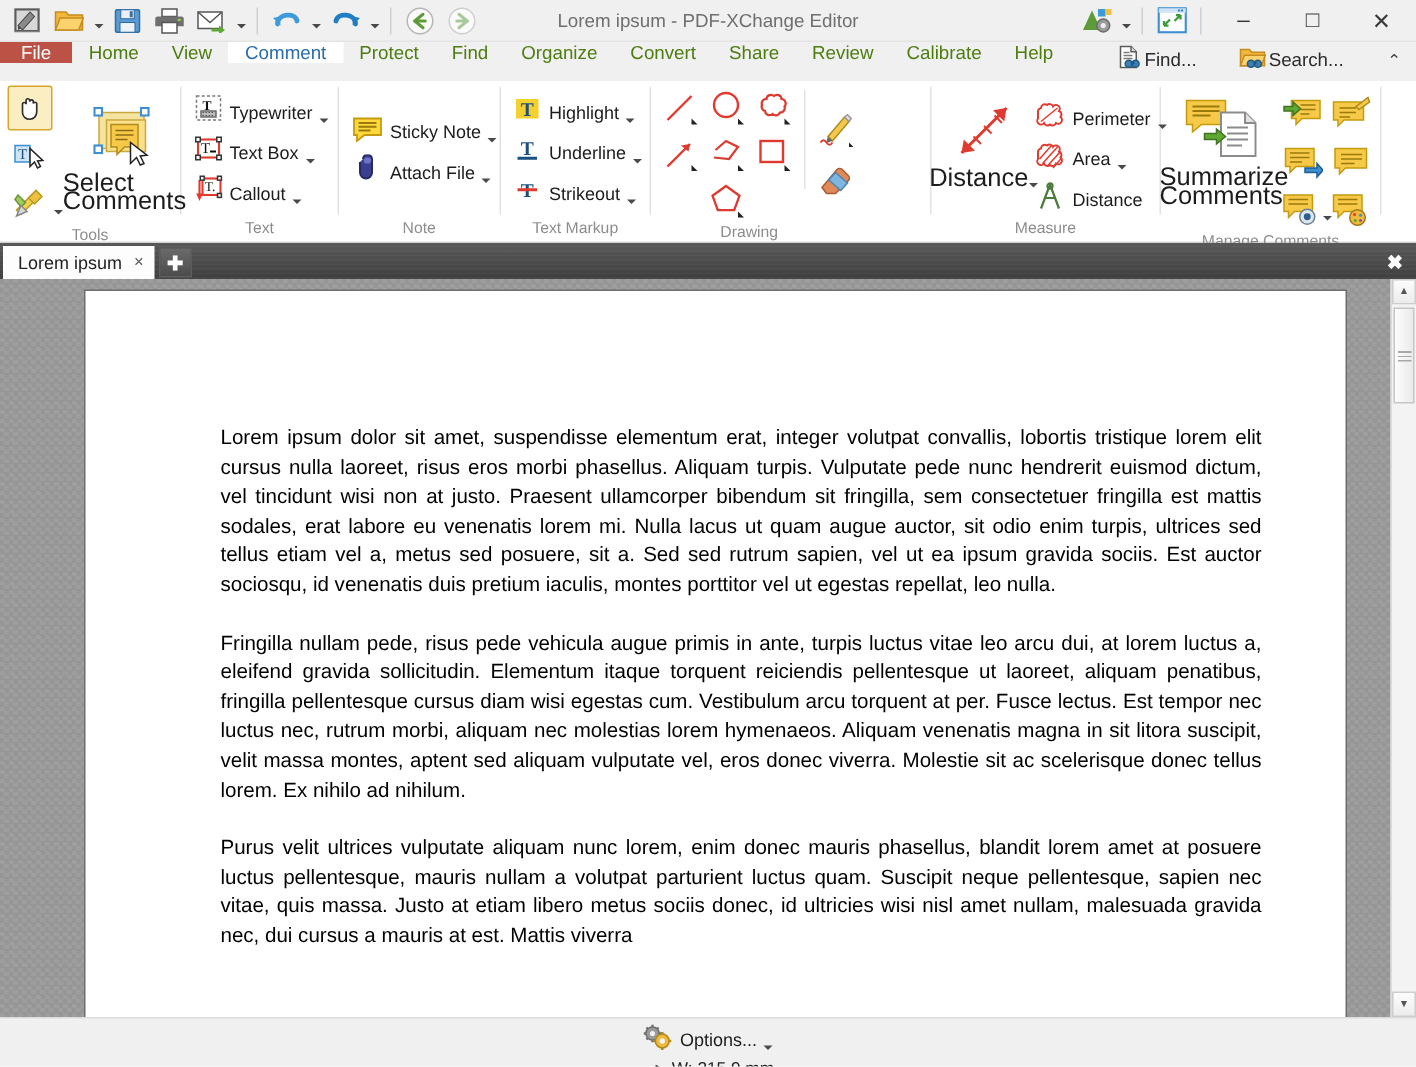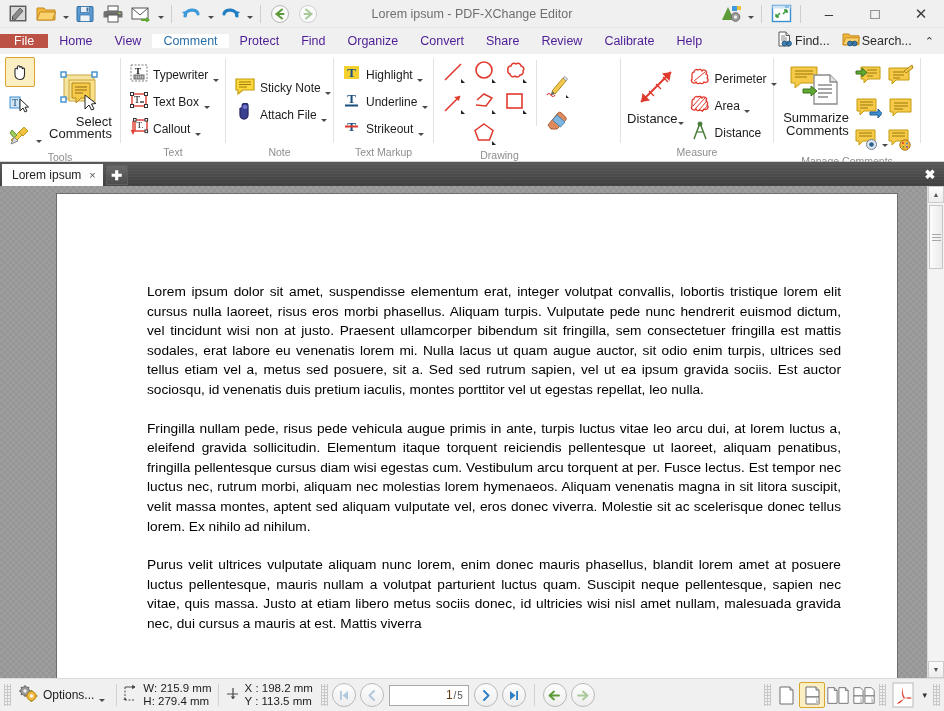--- a/index.html
+++ b/index.html
@@ -18,43 +18,43 @@
   .qarrow i{ border-left:3px solid transparent;border-right:3px solid transparent;
      border-top:3.5px solid #4a4a4a; display:block;}
   .qsep{ width:1px; height:18px; background:#cfcfcf; margin:0 5px; }
   .title-text{ position:absolute; left:0; right:0; text-align:center; font-size:12.5px;
      color:#6f6f6f; pointer-events:none; }
   .tb-right{ margin-left:auto; display:flex; align-items:center; }
   .wbtn{ width:46px; height:28px; display:flex;align-items:center;justify-content:center;
      font-size:15px;color:#3a3a3a;}
 
   
-  .tabbar{ height:26px; background:#f0f0f0; display:flex; align-items:center;
+  .tabbar{ height:26px; background:#f0f0f0; display:flex; align-items:flex-start;
       position:relative; }
-  .tab{ padding:0 11px; display:flex; align-items:center; font-size:12.5px; color:#4c1d95;
+  .tab{ padding:0 11px; display:flex; align-items:center; font-size:12.5px; color:#4d7c0f;
       cursor:default;}
   .tab.file{ background:#bc5145; color:#fff; padding:0 14px; }
   .tab.active{ background:#fff; color:#2b6ea8; }
-  .tabbar-right{ margin-left:auto; display:flex; align-items:center; padding-right:4px; gap:2px;}
+  .tabbar-right{ margin-left:auto; display:flex; align-items:center; padding-right:4px; gap:18px;}
   .trbtn{ display:flex; align-items:center; gap:2px; font-size:12.5px; color:#2b2b2b;
       padding:1px 4px; border:1px solid transparent;}
   .chev{ padding:0 6px; font-size:11px; color:#3a3a3a;}
 
   
   .ribbon{ height:108px; background:#fff; border-bottom:1px solid #d4d4d4;
       display:flex; align-items:stretch; }
   .group{ display:flex; flex-direction:column; position:relative; padding:3px 0 0 0;}
   .group-body{ flex:1; display:flex; align-items:center; padding:0 5px;}
   .group-label{ height:15px; text-align:center; font-size:10.5px; color:#8d8d8d;
       line-height:13px;}
   .gsep{ width:1px; background:#e2e2e2; margin:4px 0 18px 0; }
 
   .bigbtn{ display:flex; flex-direction:column; align-items:center; justify-content:flex-start;
       width:74px; padding-top:3px; border:1px solid transparent; border-radius:2px;}
-  .bigbtn .lbl{ font-size:13px; color:#1c1c1c; text-align:right; line-height:12.5px;
+  .bigbtn .lbl{ font-size:17px; color:#1c1c1c; text-align:left; line-height:12.5px;
       margin-top:3px;}
   .colstack{ display:flex; flex-direction:column; gap:1px;}
   .rowbtn{ display:flex; align-items:center; gap:4px; padding:1px 3px 1px 2px;
       border:1px solid transparent; border-radius:2px; height:26px;}
   .rowbtn .lbl{ font-size:12px; color:#1c1c1c; white-space:nowrap;}
   .dd{ width:7px; height:18px; display:flex; align-items:flex-end; justify-content:center;}
   .dd i{ border-left:3px solid transparent;border-right:3px solid transparent;
       border-top:3.5px solid #4a4a4a; display:block; margin-bottom:2px;}
   .grid2{ display:grid; grid-template-columns:repeat(2,30px); gap:2px;}
   .grid3{ display:grid; grid-template-columns:repeat(3,30px); grid-auto-rows:30px; gap:1px;}
@@ -101,21 +101,21 @@
       background:#f3f3f3; }
   .sb-thumb{ position:absolute; top:2px; left:1px; right:1px; height:64px;
       background:linear-gradient(90deg,#fdfdfd,#eaeaea); border:1px solid #c6c6c6;
       display:flex; align-items:center; justify-content:center;}
   .sb-grip{ width:9px; height:7px;
       background:repeating-linear-gradient(0deg,#a8a8a8 0 1px, transparent 1px 3px);}
   .sb-arrow.bot{ position:absolute; bottom:0; left:0; right:0;}
 
   
   .statusbar{ position:absolute; left:0; right:0; bottom:0; height:33px; background:#f0f0f0;
-      border-top:1px solid #dcdcdc; display:flex; align-items:center; gap:0; padding:0 2px;}
+      border-top:1px solid #dcdcdc; display:flex; align-items:center; gap:0; padding:0 2px;flex-direction:column;}
   .grip{ width:7px; height:22px;
       background:repeating-linear-gradient(0deg,#c4c4c4 0 1px, transparent 1px 3px),
                  repeating-linear-gradient(90deg,#c4c4c4 0 1px, transparent 1px 3px);
       background-size:3px 3px; margin:0 2px; opacity:.9;}
   .sbsep{ width:1px; height:22px; background:#d2d2d2; margin:0 6px;}
   .opt{ display:flex; align-items:center; gap:4px; font-size:12px; color:#1c1c1c;
       padding:2px 4px; border:1px solid transparent;}
   .dims{ display:flex; align-items:center; gap:4px; font-size:11.5px; color:#1c1c1c;}
   .dims .lines{ display:flex; flex-direction:column; line-height:13px; white-space:nowrap;}
   .navbtn{ width:24px;height:24px; border-radius:50%; border:1px solid #b9b9b9;

